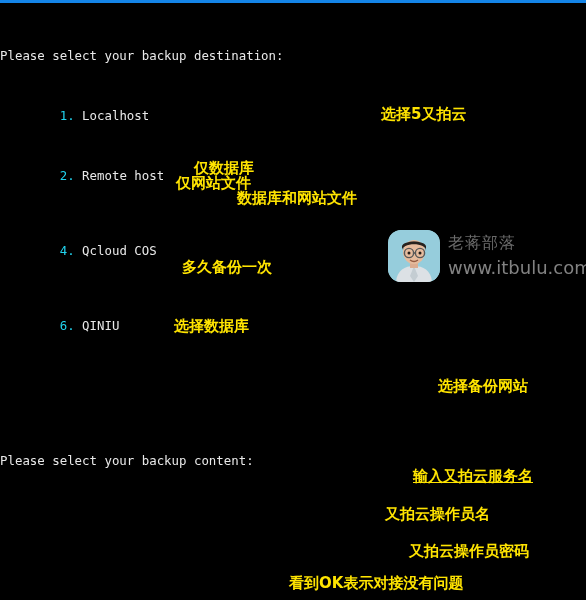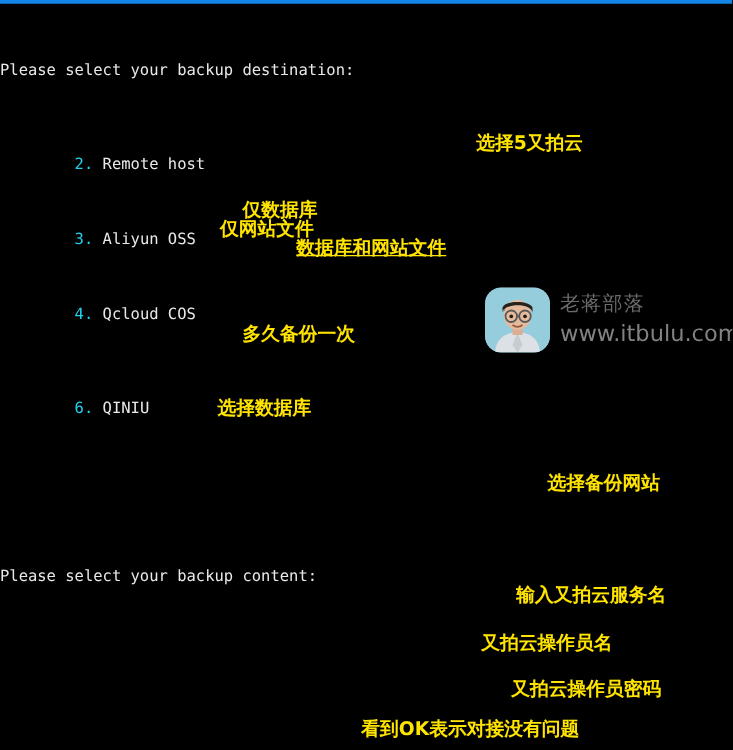--- a/index.html
+++ b/index.html
@@ -106,24 +106,24 @@
     <div id="wm-text">
       <div id="wm-cn">老蒋部落</div>
       <div id="wm-url">www.itbulu.com</div>
     </div>
   </div>
 
   <div id="term">
 
     <div class="row"><span class="w">Please select your backup destination:</span></div>
 
+    <div class="row"><span class="w">        </span><span class="c">1.</span><span class="w"> </span><span class="w">Localhost</span></div>
 
     <div class="row"><span class="w">        </span><span class="c">2.</span><span class="w"> </span><span class="w">Remote host</span></div>
 
-    <div class="row"><span class="w">        </span><span class="c">3.</span><span class="w"> </span><span class="w">Aliyun OSS</span></div>
 
     <div class="row"><span class="w">        </span><span class="c">4.</span><span class="w"> </span><span class="w">Qcloud COS</span></div>
 
 
     <div class="row"><span class="w">        </span><span class="c">6.</span><span class="w"> </span><span class="w">QINIU</span></div>
 
 
     <div class="row blank"> </div>
 
     <div class="row"><span class="w">Please select your backup content:</span></div>
@@ -183,22 +183,22 @@
     
     
 
     
 
   </div>
 
   <span class="note" style="left:381px;top:108px;">选择5又拍云</span>
   <span class="note" style="left:194px;top:162px;">仅数据库</span>
   <span class="note" style="left:176px;top:177px;">仅网站文件</span>
-  <span class="note" style="left:237px;top:192px;text-decoration:underline;">数据库和网站文件</span>
-  <span class="note" style="left:182px;top:261px;margin-left:12px;">多久备份一次</span>
+  <span class="note" style="left:237px;top:192px;">数据库和网站文件</span>
+  <span class="note" style="left:182px;top:261px;">多久备份一次</span>
   <span class="note" style="left:174px;top:320px;">选择数据库</span>
   <span class="note" style="left:438px;top:380px;">选择备份网站</span>
-  <span class="note" style="left:413px;top:470px;">输入又拍云服务名</span>
+  <span class="note" style="left:413px;top:470px;text-decoration:underline;">输入又拍云服务名</span>
   <span class="note" style="left:385px;top:508px;">又拍云操作员名</span>
   <span class="note" style="left:409px;top:545px;">又拍云操作员密码</span>
   <span class="note" style="left:289px;top:577px;">看到OK表示对接没有问题</span>
 
 </div>
 
 </body></html>

